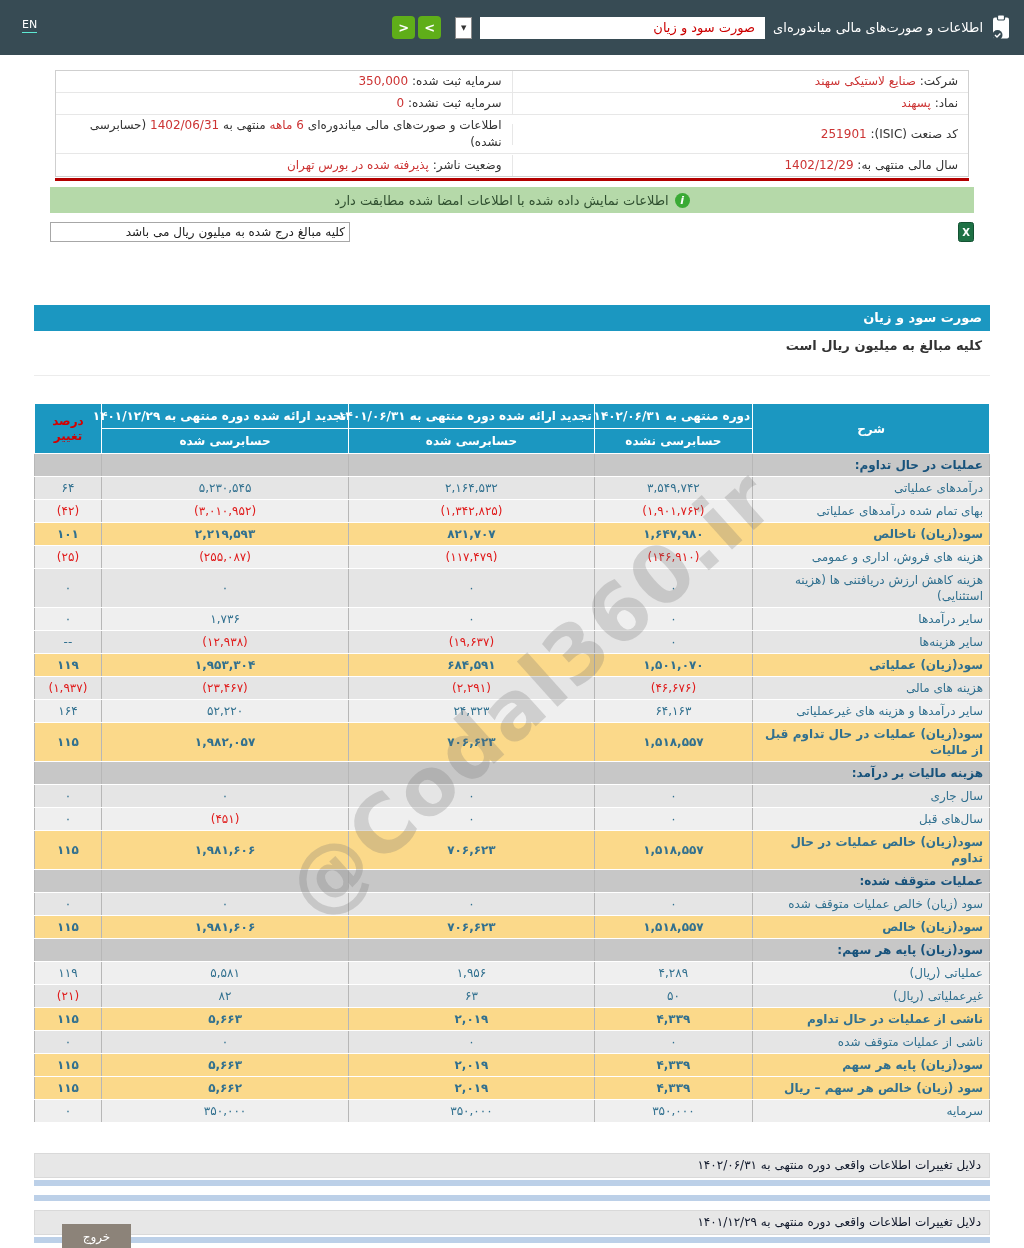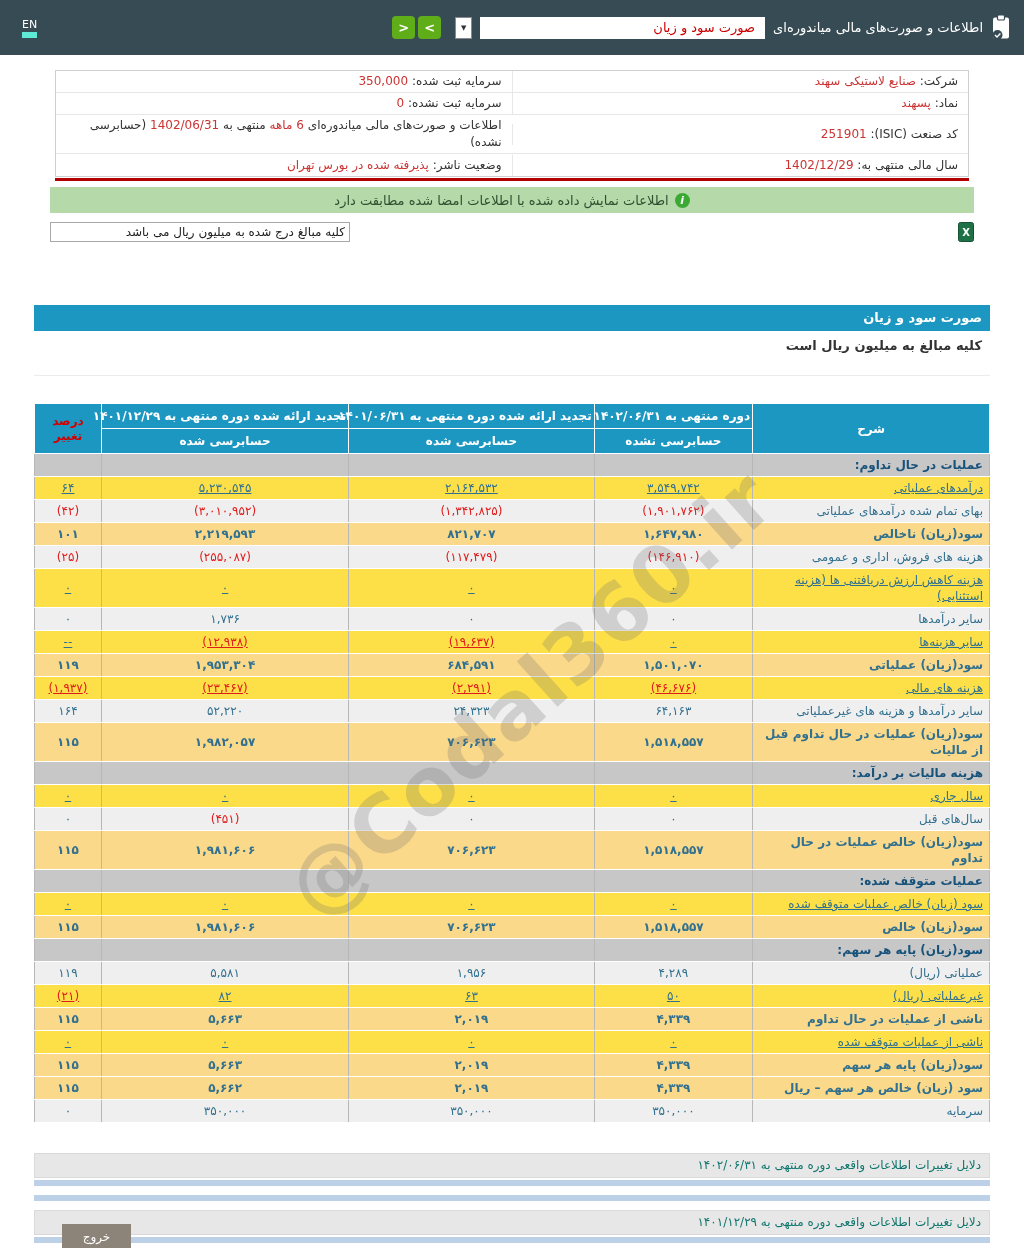--- a/index.html
+++ b/index.html
@@ -6,21 +6,21 @@
   html,body { margin:0; padding:0; }
   body {
     width:1024px; height:1248px; position:relative; overflow:hidden;
     background:#ffffff; direction:rtl;
     font-family:"DejaVu Sans", sans-serif;
   }
   
   .navbar { height:55px; background:#374b54; display:flex; align-items:center;
             justify-content:flex-start; padding-right:12px; position:relative; gap:8px; }
   .nav-en { position:absolute; left:22px; top:18px; color:#fff; font-size:11px;
-            border-bottom:6px solid #5eead4; padding-bottom:1px; cursor:pointer; }
+            border-bottom:1px solid #5eead4; padding-bottom:1px; cursor:pointer; }
   .nav-title { color:#fff; font-size:13px; white-space:nowrap; }
   .nav-select { width:285px; height:22px; background:#fff; color:#cc0000; font-size:13px;
                 line-height:22px; padding:0 10px; white-space:nowrap; overflow:hidden; cursor:pointer; }
   .nav-select-arrow { width:17px; height:22px; background:#fff; border:1px solid #8a8a8a;
                       display:flex; align-items:center; justify-content:center;
                       font-size:7px; color:#333; cursor:pointer; }
   .nav-btn-group { display:flex; gap:3px; margin-right:6px; }
   .nav-btn { width:23px; height:23px; background:#5fae19; border-radius:4px; color:#fff;
              font-weight:bold; font-size:13px; display:flex; align-items:center;
              justify-content:center; cursor:pointer; }
@@ -54,35 +54,35 @@
   table { width:100%; border-collapse:collapse; table-layout:fixed; font-size:12px;
           border:1px solid #b7b7b7; }
   thead th { background:#1b97c1; color:#fff; font-weight:bold; border:1px solid #fff;
              height:25px; padding:1px 2px; }
   th.period { text-align:right; white-space:nowrap; overflow:visible; }
   th.audit { text-align:center; }
   th.pct-h { color:#d40000; font-size:12px; line-height:15px; }
   tbody td { border-left:1px solid #b7b7b7; border-bottom:1px solid #fff; padding:3px 4px;
              color:#31708f; text-align:center; line-height:16px; }
   tbody td.lbl { text-align:right; padding-right:6px; }
-  tr.bg-blue td { background:#fde047;text-decoration:underline; }
+  tr.bg-blue td { background:#e5e5e5; }
   tr.bg-gray td { background:#efefef; }
   tr.bg-yellow td { background:#fbd98a;font-weight:bold; }
   tr.sec td { background:#c7c7c7; }
   tr.sec td.lbl { color:#17527b; font-weight:bold; }
   td.neg { color:#e01b1b; }
   .watermark { position:absolute; left:266px; top:452px; transform:rotate(-42deg);
                transform-origin:0 50%; font-size:80px; font-weight:bold;
                color:rgba(110,110,110,0.25); direction:ltr; white-space:nowrap;
                pointer-events:none; letter-spacing:2px; z-index:5; }
   
   .footnotes { margin:30px 34px 0; }
   .fn-group { margin-bottom:9px; }
   .fn-bar { background:#e7e7e7; border:1px solid #d9d9d9; height:25px; line-height:23px;
-            padding:0 8px; color:#0f766e; font-size:12px; cursor:pointer; }
+            padding:0 8px; color:#0f172a; font-size:12px; cursor:pointer; }
   .fn-thin { height:6px; background:#bcd0e8; margin-top:2px; }
   
   .exit-btn { position:absolute; left:62px; top:1224px; width:69px; height:26px;
               background:#8c8379; color:#fff; font-size:12px; text-align:center;
               line-height:26px; cursor:pointer; }
 </style>
 </head>
 <body>
 
 <div class="navbar">

